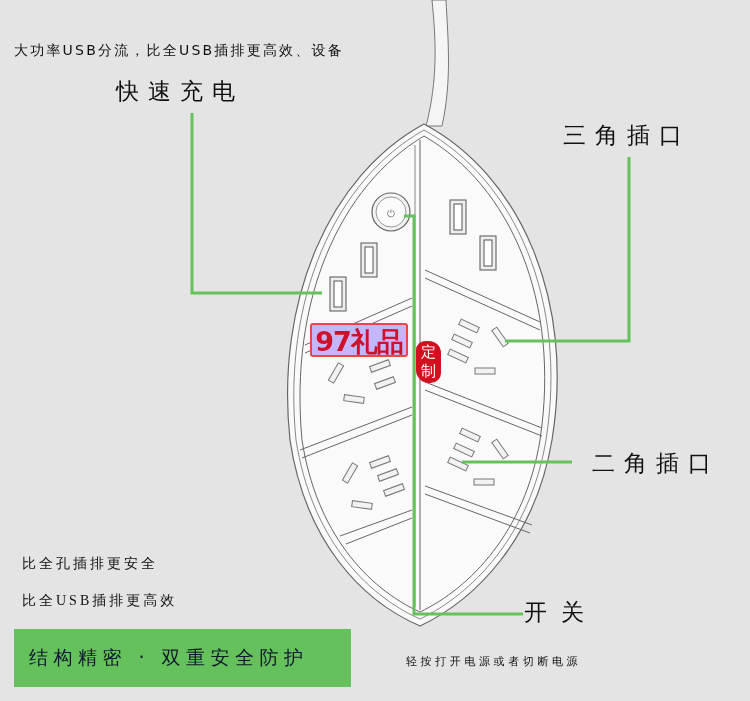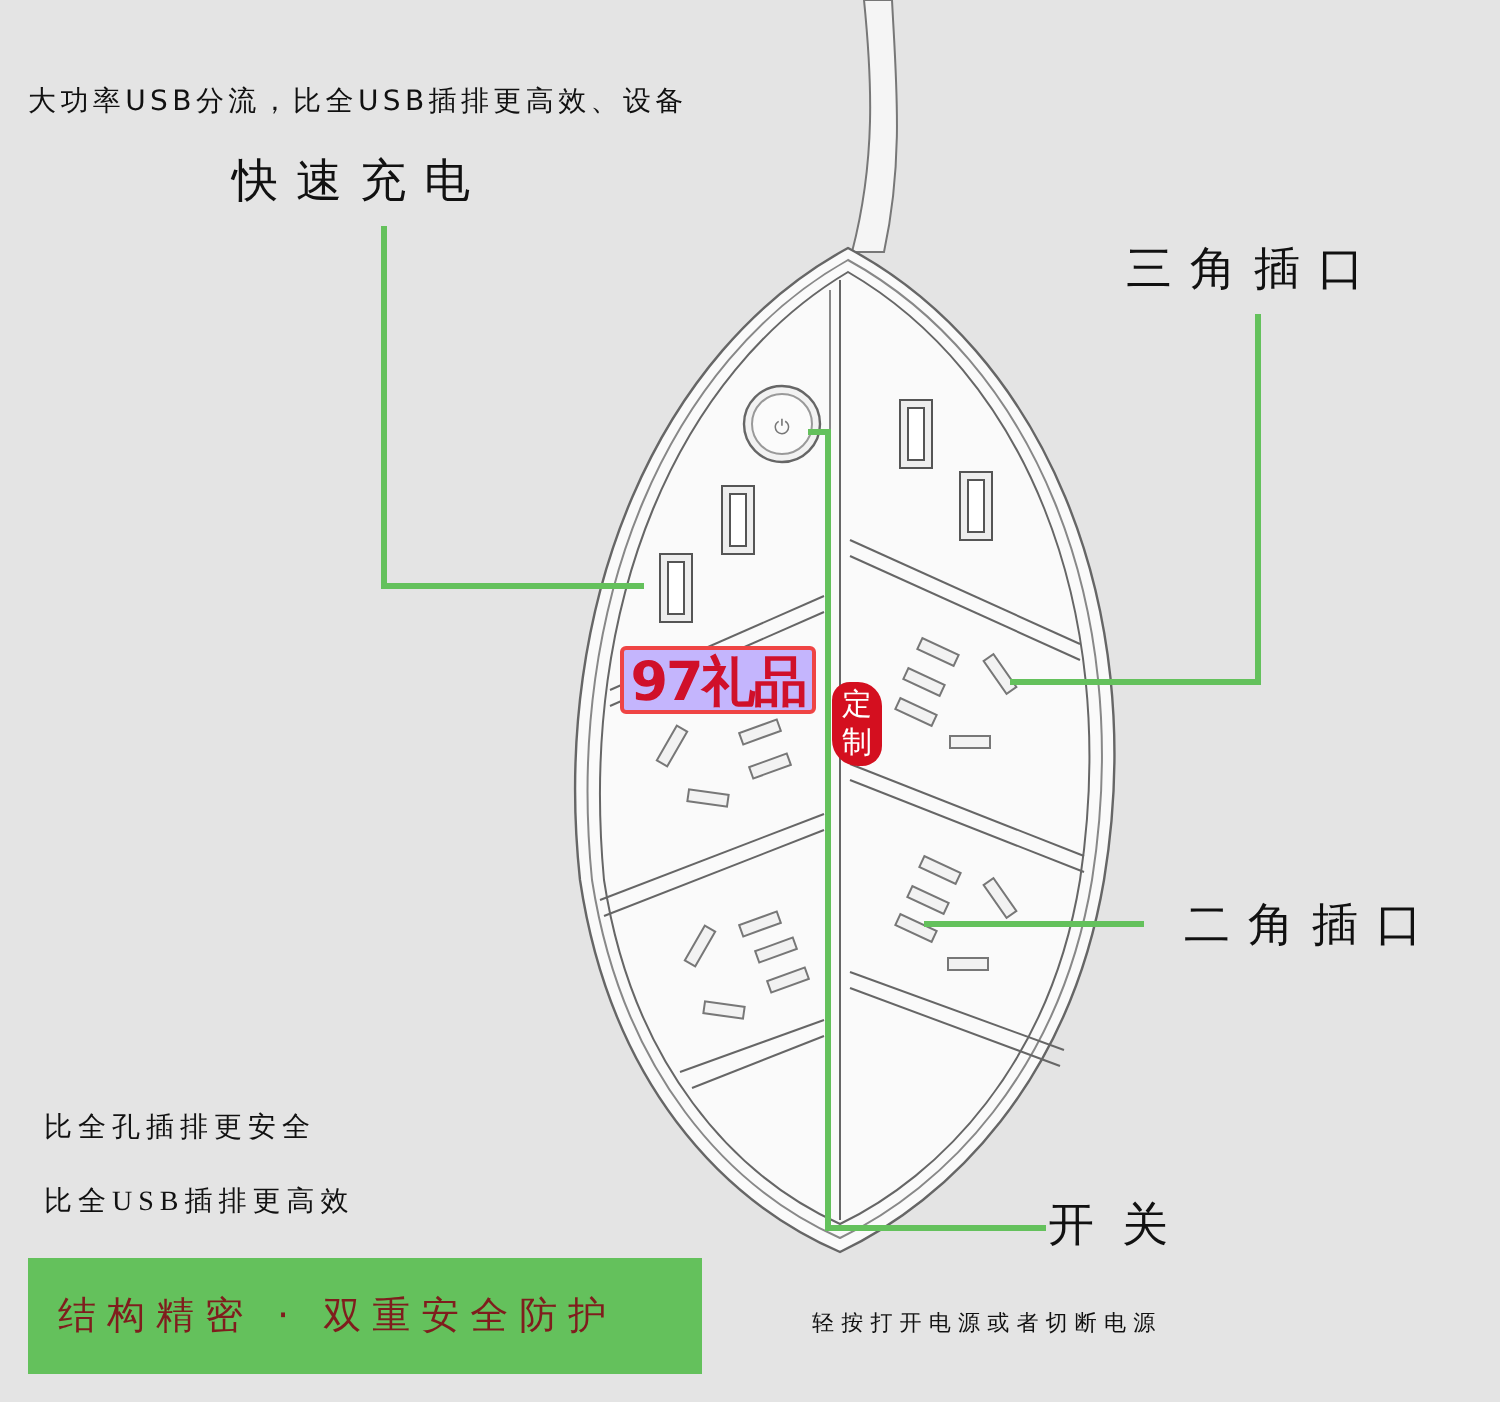--- a/index.html
+++ b/index.html
@@ -24,21 +24,21 @@
   .feature-line {
     left: 22px; font-size: 14px; letter-spacing: 3px; white-space: nowrap; font-family: Liberation Serif, serif;
   }
   #feat-1 { top: 555px; }
   #feat-2 { top: 592px; }
   .banner {
     left: 14px; top: 629px; width: 337px; height: 58px;
     background: #64c15c;
     display: flex; align-items: center;
     font-size: 19px; letter-spacing: 5.5px; padding-left: 15px; box-sizing: border-box;
-    white-space: nowrap; color: #7f1d1d;
+    white-space: nowrap; color: #0f172a;
   }
   .switch-note {
     left: 406px; top: 654px; font-size: 11px; letter-spacing: 3.6px; white-space: nowrap;
   }
   svg.art { position: absolute; left: 0; top: 0; }
   .logo-box {
     left: 310px; top: 323px; width: 98px; height: 34px;
     border: 2px solid #ef4444; border-radius: 3px; background: #c4b5fd;
     color: #d0102a; font-weight: bold; font-size: 27px; line-height: 34px;
     text-align: center; letter-spacing: -1px; box-sizing: border-box;

